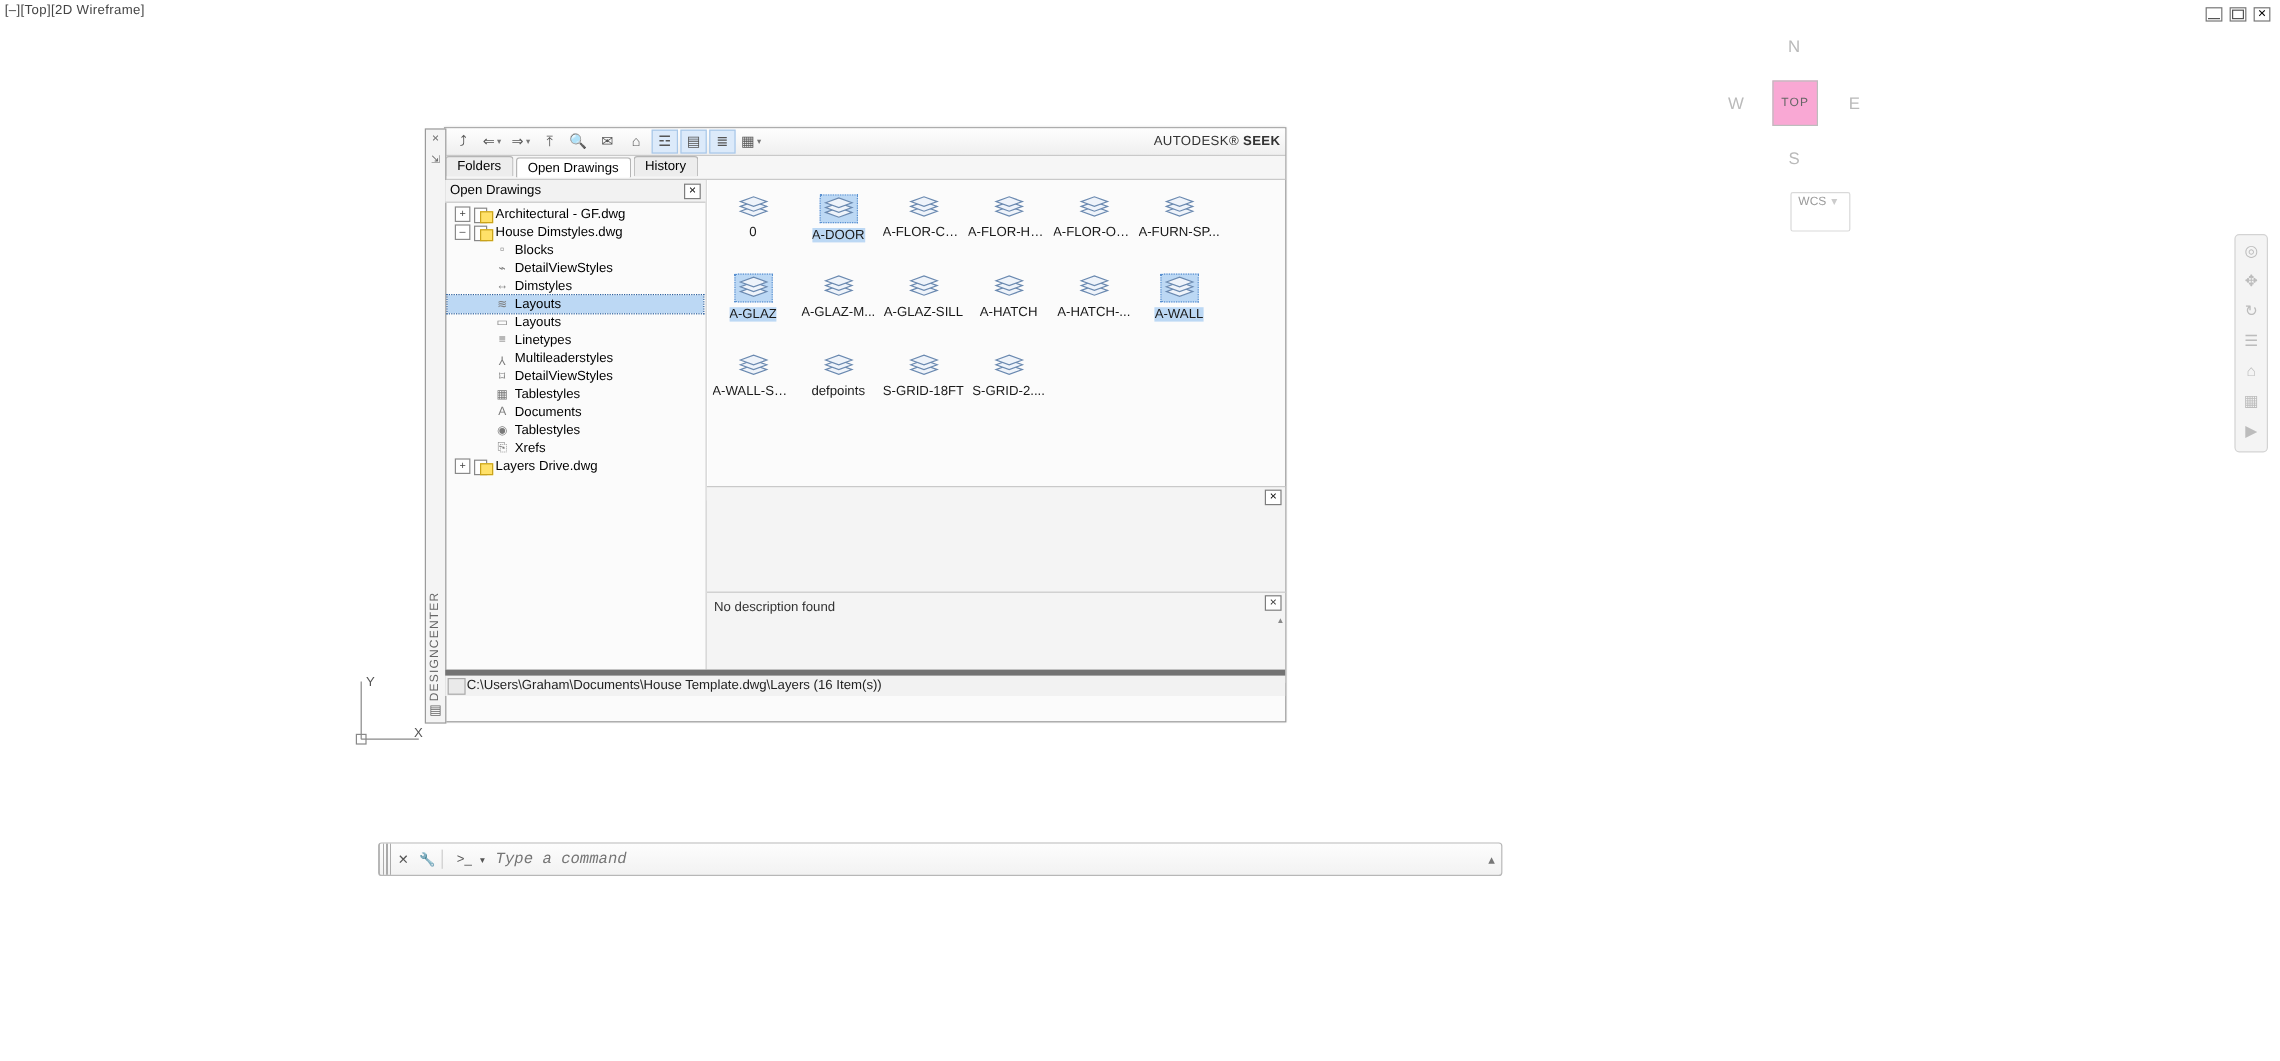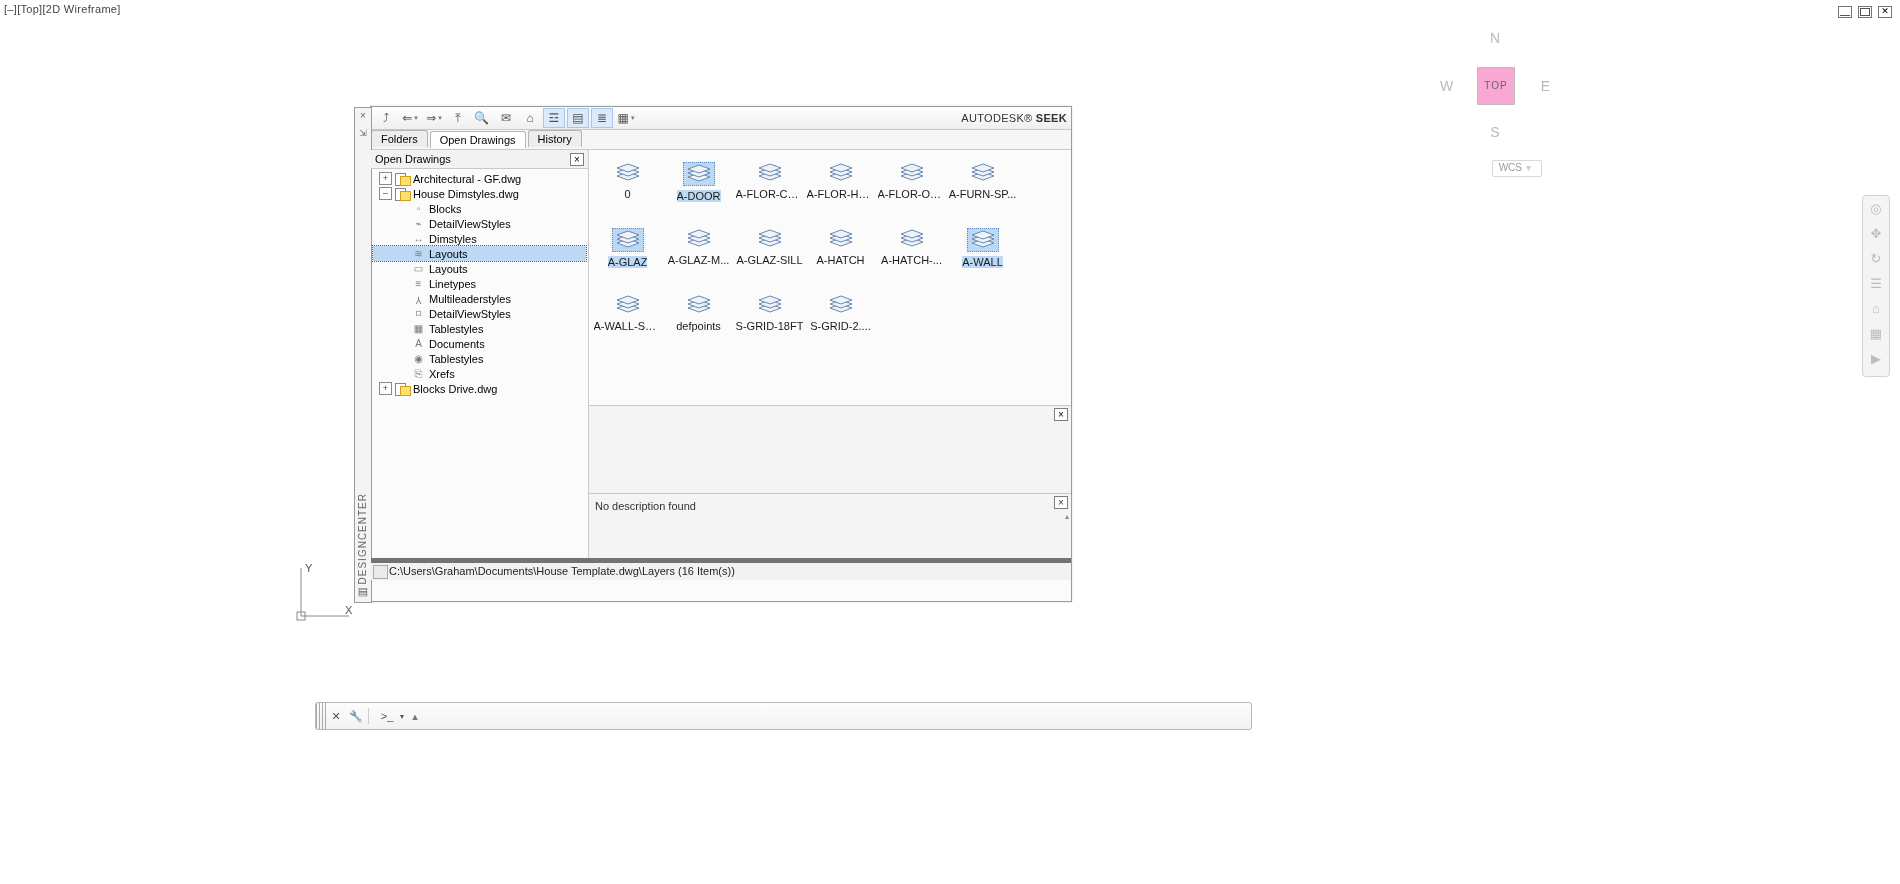--- a/index.html
+++ b/index.html
@@ -11,21 +11,21 @@
   .win-ctrls .min::after{content:"";position:absolute;bottom:1px;left:1px;right:1px;height:1px;background:#555}
   .win-ctrls .max::after{content:"";position:absolute;top:1px;left:1px;right:1px;bottom:1px;border:1px solid #555}
   .win-ctrls .close{font-size:9px;line-height:9px;text-align:center;border:1px solid #777}
   
   .vcube{position:absolute;right:350px;top:30px;width:110px;height:110px;color:#bababa;text-align:center;font-size:14px}
   .vcube .n{position:absolute;top:0;left:0;right:0}
   .vcube .s{position:absolute;bottom:0;left:0;right:0}
   .vcube .w{position:absolute;left:0;top:48px}
   .vcube .e{position:absolute;right:0;top:48px}
   .vcube .top{position:absolute;left:37px;top:37px;width:36px;height:36px;background:#f9a8d4;border:1px solid #bdbdbd;font-size:10px;line-height:36px;color:#666;letter-spacing:1px}
-  .wcs-pill{position:absolute;right:358px;top:160px;border:1px solid #d9d9d9;font-size:10px;color:#9a9a9a;padding:1px 10px 3px 6px;border-radius:2px}
+  .wcs-pill{position:absolute;right:358px;top:160px;border:1px solid #d9d9d9;font-size:10px;color:#9a9a9a;padding:1px 10px 18px 6px;border-radius:2px}
   .wcs-pill::after{content:"▾";margin-left:4px;color:#ccc}
   .navbar{position:absolute;right:10px;top:195px;width:26px;height:180px;border:1px solid #d3d3d3;background:#f4f4f4;border-radius:4px}
   .navbar div{height:25px;text-align:center;line-height:25px;color:#bcbcbc;font-size:13px}
   
   .ucs{position:absolute;left:295px;top:560px;width:70px;height:70px}
   .ucs line{stroke:#888;stroke-width:1}
   .ucs text{font-size:11px;fill:#555}
   
   .cmdline{position:absolute;left:315px;top:702px;width:935px;height:26px;display:flex;align-items:center;border:1px solid #b7b7b7;background:linear-gradient(#fdfdfd,#f2f2f2);border-radius:3px}
   .cmdline .grip{width:10px;height:100%;background:repeating-linear-gradient(90deg,#aaa 0 1px,transparent 1px 3px)}
@@ -127,20 +127,21 @@
   <text x="10" y="12">Y</text>
 </svg>
 
 <div class="cmdline">
   <div class="grip"></div>
   <div class="icon">✕</div>
   <div class="icon">🔧</div>
   <div class="sep"></div>
   <div class="icon">&gt;_</div>
   <div class="icon" style="width:10px;font-size:8px">▾</div>
+  <input placeholder="Type a command" style="">
   <div class="up">▴</div>
 </div>
 
 <div class="dc">
   <div class="dc-titlebar">
     <div class="cx">×</div>
     <div class="pin">⇲</div>
     <div class="vtxt">DESIGNCENTER</div>
     <div class="prop">▤</div>
   </div>
@@ -256,21 +257,21 @@
           <div class="node">
             <span class="sp" style="width: 24px;"></span>
             <span class="sp" style="width: 15px;"></span>
             <span class="cat-ico">⎘</span>
             <span>Xrefs</span>
           </div>
           <div class="node">
             <span class="sp" style="width: 6px;"></span>
             <span class="exp">+</span>
             <span class="dwg-ico"></span>
-            <span>Blocks Drive.dwg</span>
+            <span>Layers Drive.dwg</span>
           </div>
         </div>
     </div>
 
     <div class="grid" id="dc-grid"><div class="cell">
           <div class="ic"><svg viewBox="0 0 30 22">
               <g stroke="#6a89b0" fill="#eef3fa" stroke-width="1">
                 <polygon points="4,14 15,10 26,14 15,18"></polygon>
                 <polygon points="4,10 15,6 26,10 15,14"></polygon>
                 <polygon points="4,6 15,2 26,6 15,10"></polygon>

